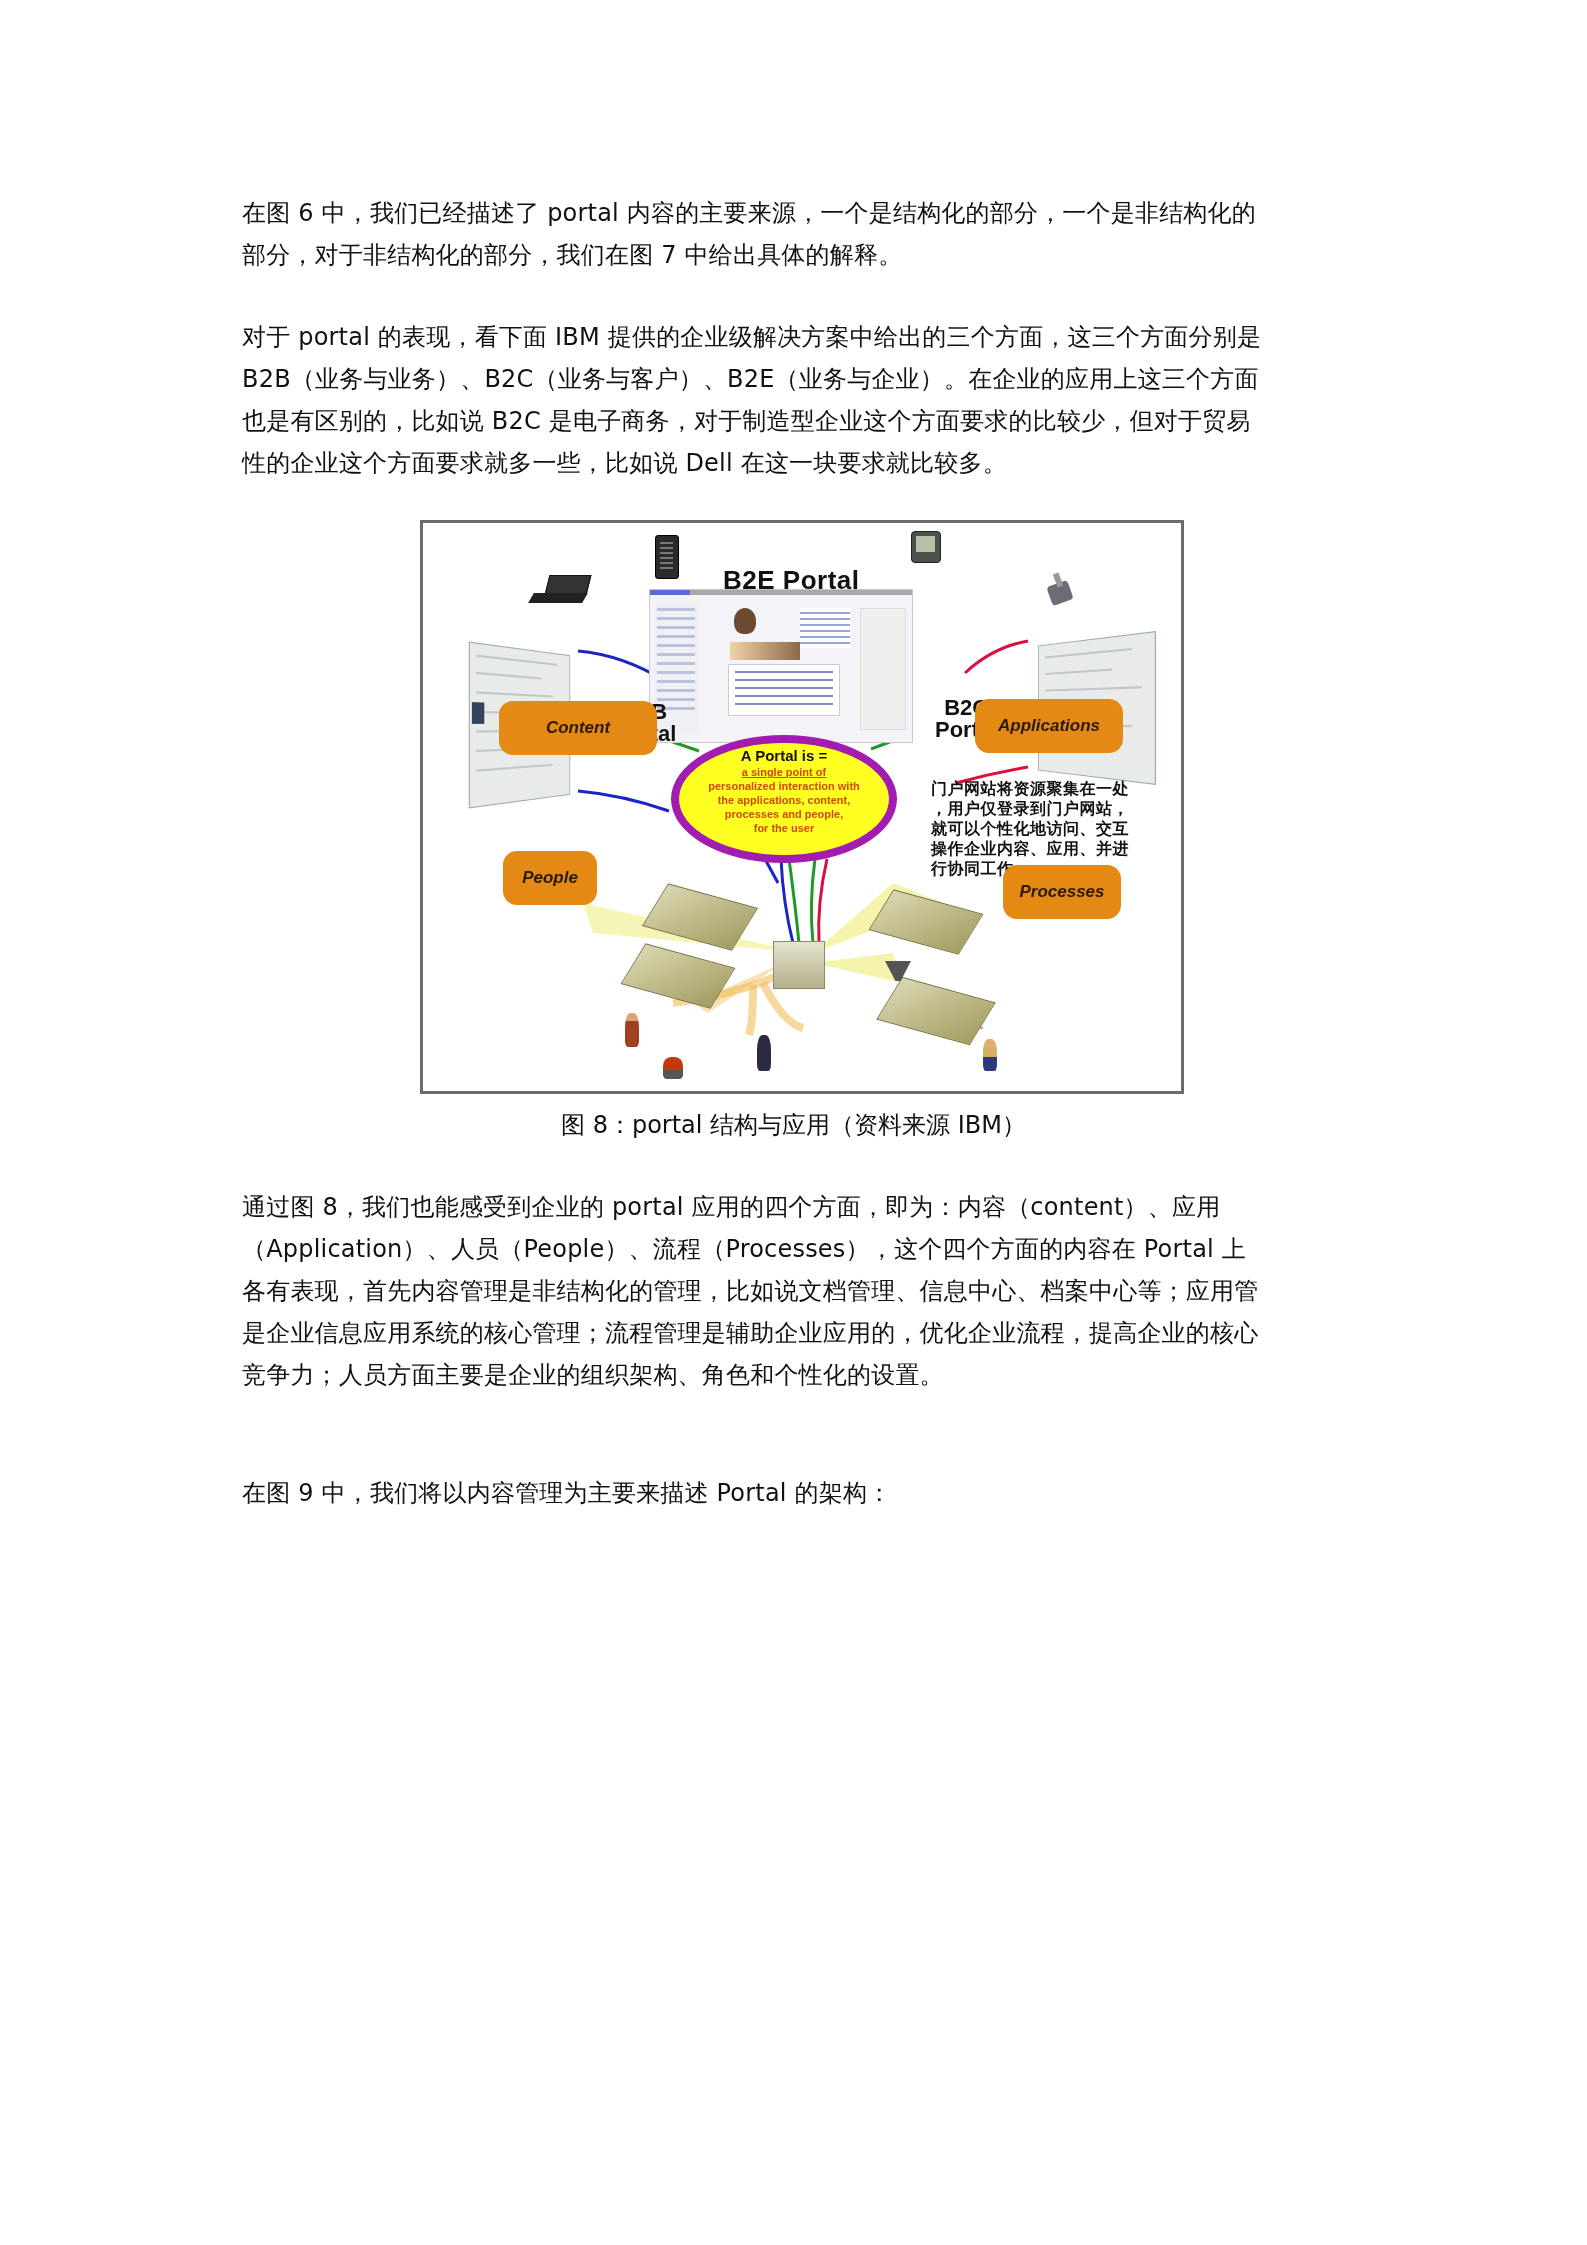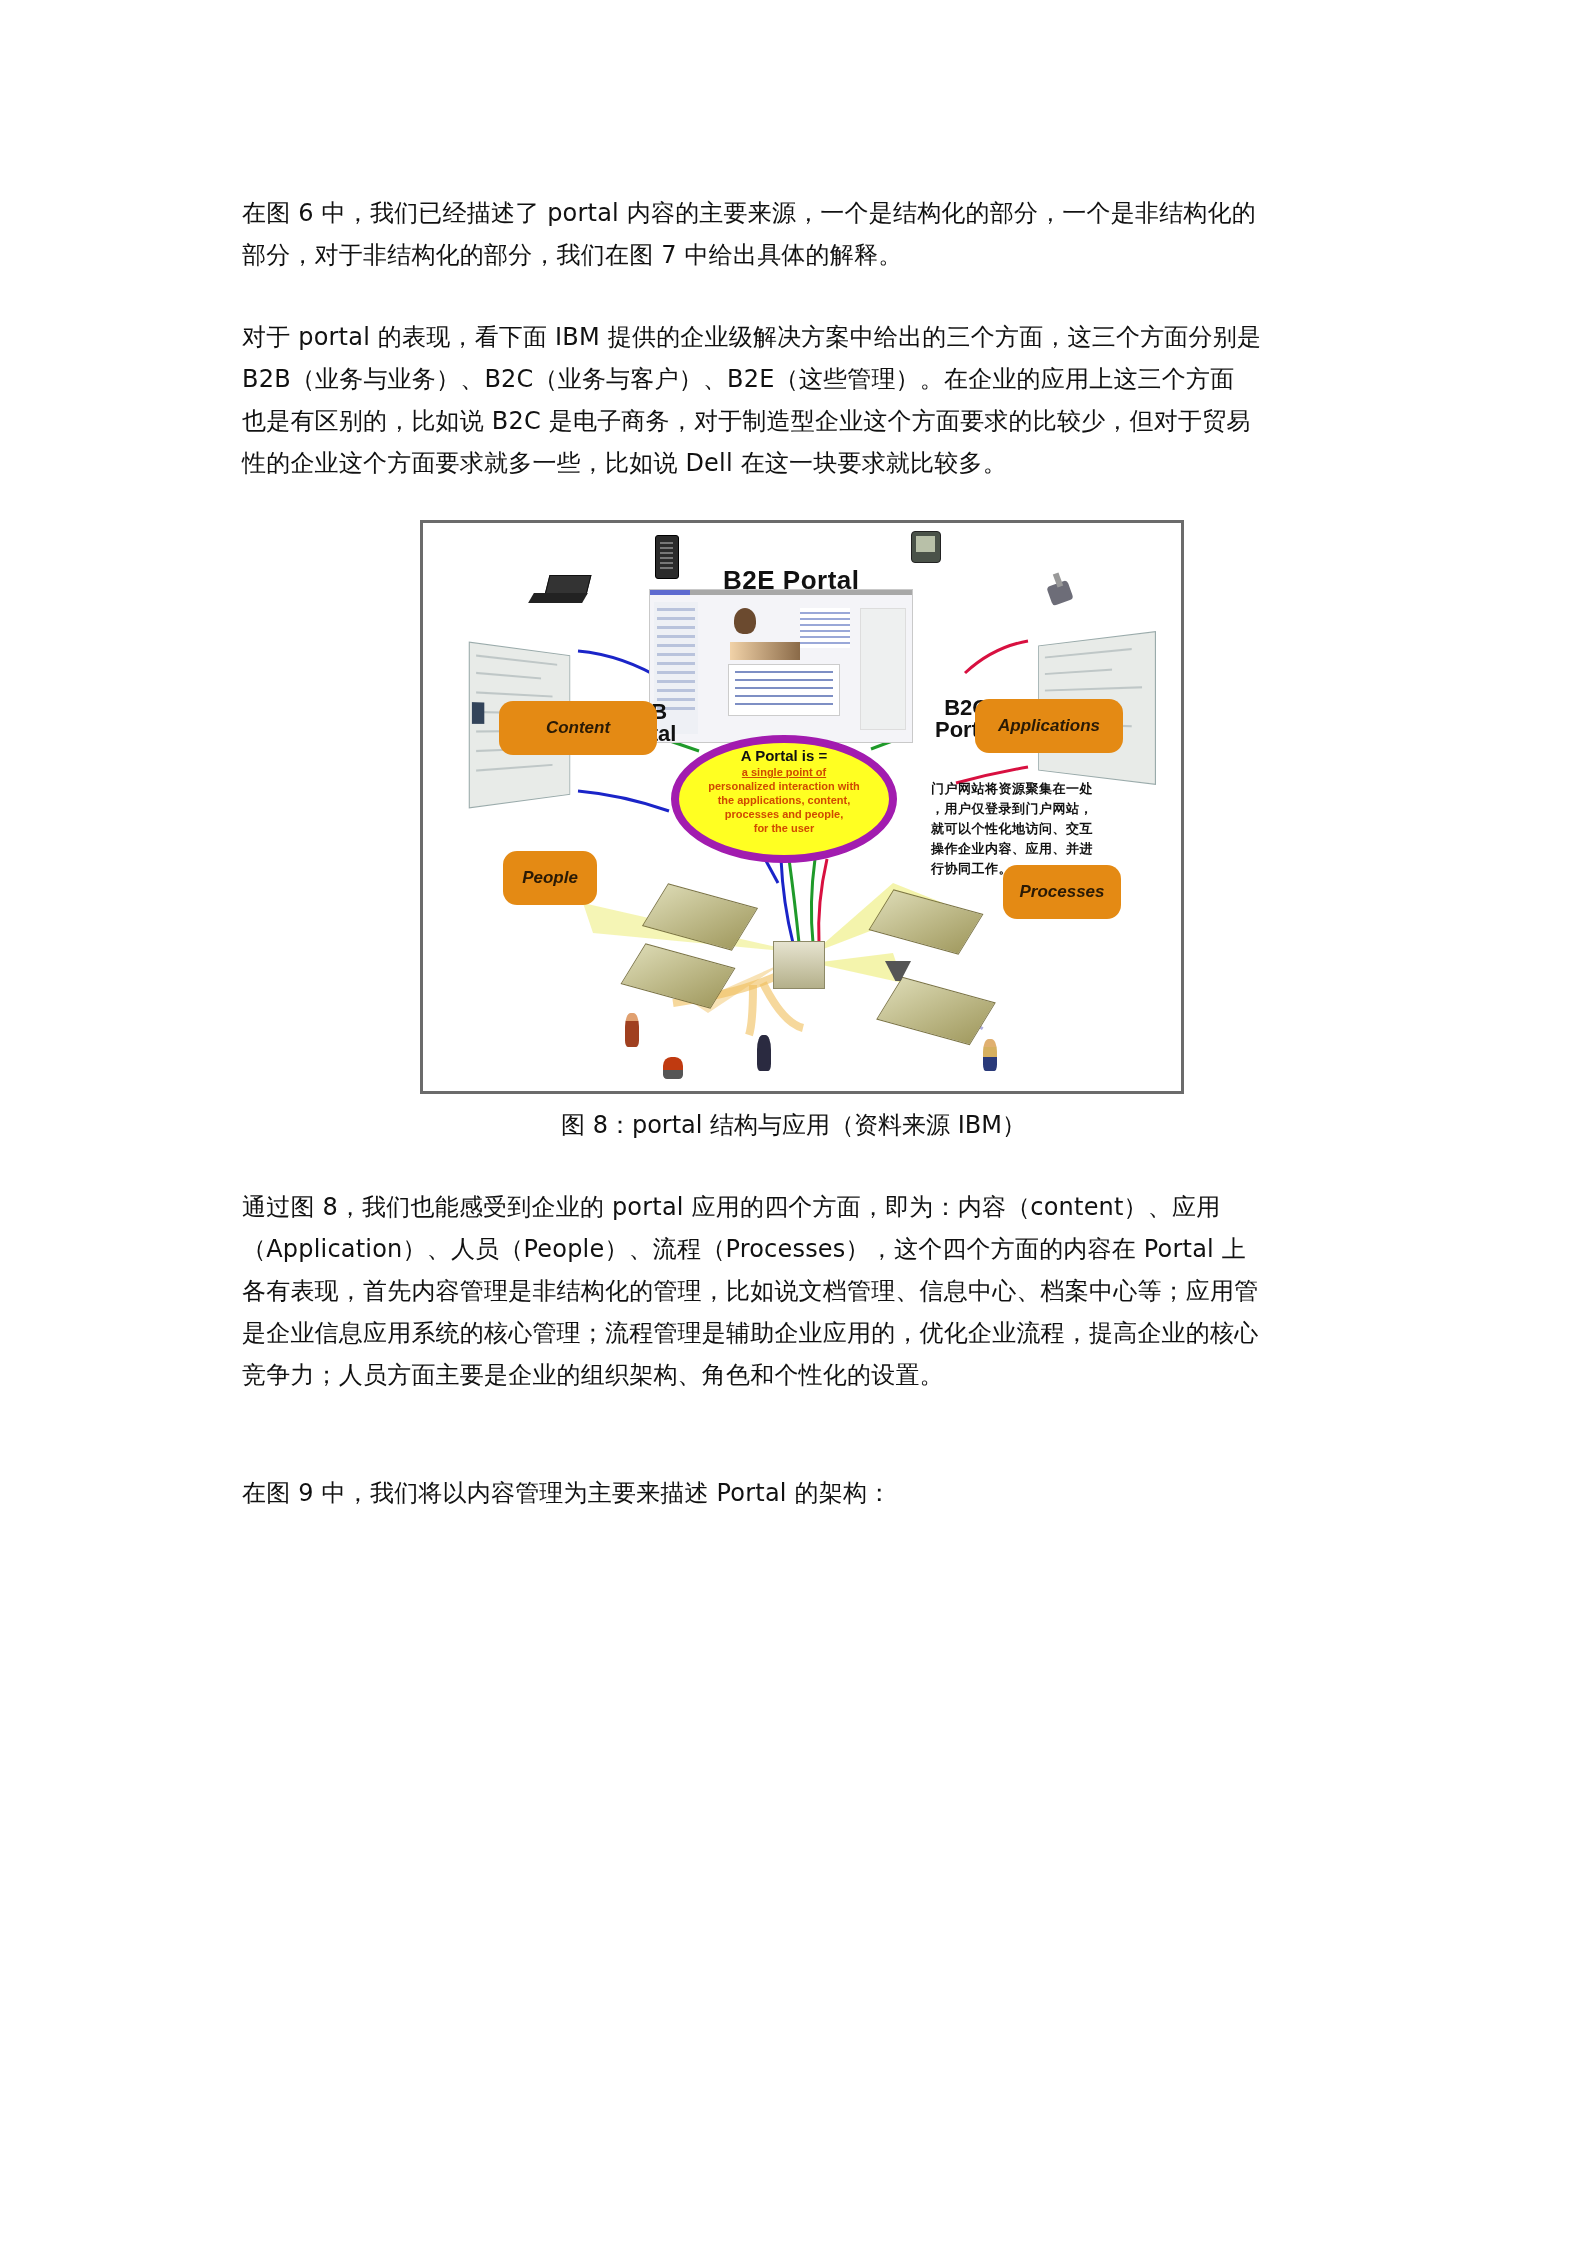--- a/index.html
+++ b/index.html
@@ -53,21 +53,21 @@
     left: 248px; top: 212px; width: 226px; height: 128px; border-radius: 50%;
     background: #ffff22; border: 8px solid #a21caf; box-sizing: border-box;
     text-align: center; font-family: "Liberation Sans", sans-serif; font-weight: bold;
     padding-top: 4px;
   }
   .ellipse .head { color: #111; font-size: 15px; line-height: 18px; }
   .ellipse .body { color: #d04a00; font-size: 11px; line-height: 14px; }
 
   .cn-note {
     left: 508px; top: 256px; width: 244px; font-family: Liberation Sans, sans-serif; font-weight: bold;
-    font-size: 13px; line-height: 20px; color: #111; letter-spacing: 0.5px;
+    font-size: 16px; line-height: 20px; color: #111; letter-spacing: 0.5px;
   }
 
   .pill {
     background: #e48a14; color: #2a1a05; border-radius: 14px;
     font-family: "Liberation Sans", sans-serif; font-weight: bold; font-style: italic;
     font-size: 17px; line-height: 22px; padding: 16px 14px; text-align: center; margin-top: 32px;
   }
   .pill-content { left: 76px; top: 146px; width: 130px; }
   .pill-applications { left: 552px; top: 144px; width: 120px; }
   .pill-people { left: 80px; top: 296px; width: 66px; }
@@ -82,21 +82,21 @@
 
 <div class="page">
 
   <p class="para" id="p1">
     <span class="line">在图 6 中，我们已经描述了 portal 内容的主要来源，一个是结构化的部分，一个是非结构化的</span>
     <span class="line">部分，对于非结构化的部分，我们在图 7 中给出具体的解释。</span>
   </p>
 
   <p class="para" id="p2">
     <span class="line">对于 portal 的表现，看下面 IBM 提供的企业级解决方案中给出的三个方面，这三个方面分别是</span>
-    <span class="line">B2B（业务与业务）、B2C（业务与客户）、B2E（这些管理）。在企业的应用上这三个方面</span>
+    <span class="line">B2B（业务与业务）、B2C（业务与客户）、B2E（业务与企业）。在企业的应用上这三个方面</span>
     <span class="line">也是有区别的，比如说 B2C 是电子商务，对于制造型企业这个方面要求的比较少，但对于贸易</span>
     <span class="line">性的企业这个方面要求就多一些，比如说 Dell 在这一块要求就比较多。</span>
   </p>
 
   <div class="figure">
 
     <svg class="fig-abs" style="left:0;top:0" width="764" height="574" viewBox="0 0 764 574">
 
       <path d="M 155 128 Q 200 132 242 158" stroke="#1a24c8" stroke-width="3" fill="none"></path>
       <path d="M 155 268 Q 200 272 246 288" stroke="#1a24c8" stroke-width="3" fill="none"></path>

